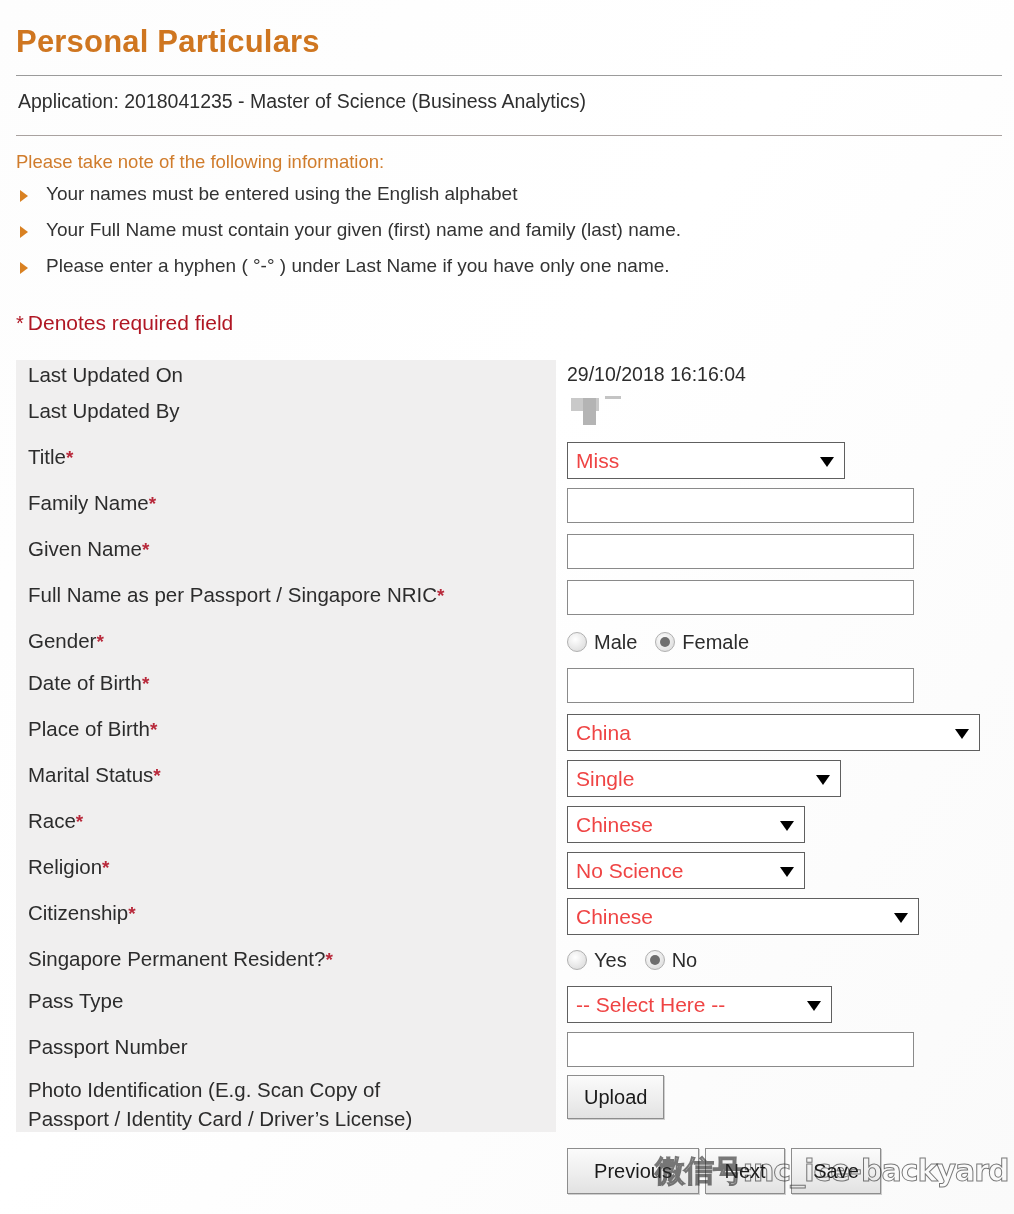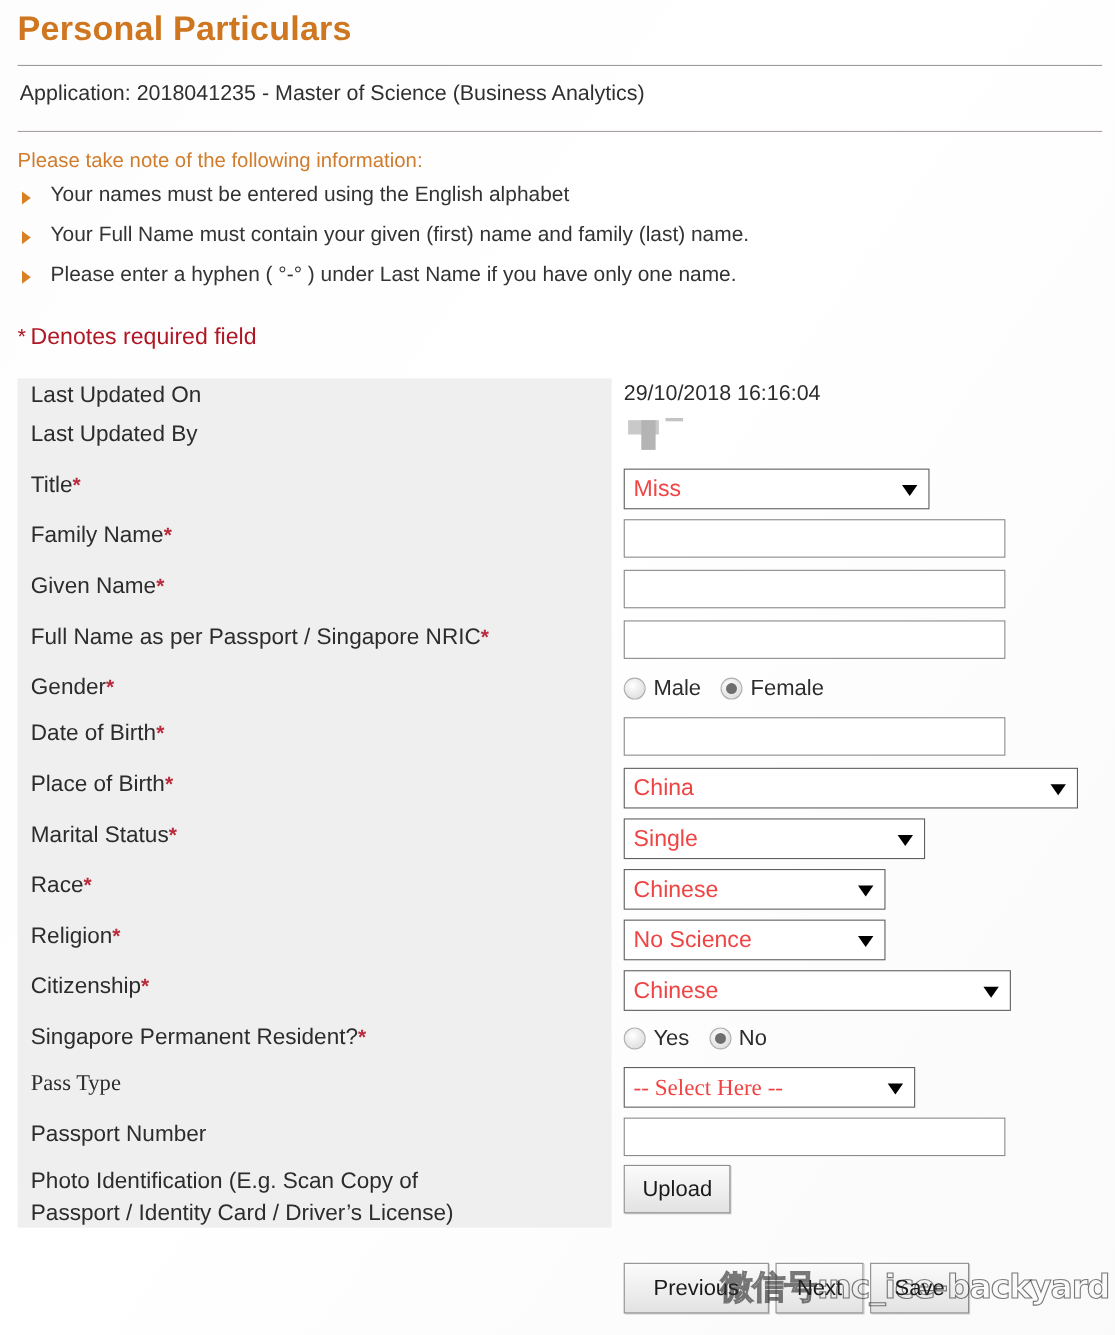--- a/index.html
+++ b/index.html
@@ -21,21 +21,21 @@
     width: 1014px;
     height: 1214px;
     padding: 0;
     box-sizing: border-box;
     background: linear-gradient(125deg, #fdfdfd 0%, #ffffff 45%, #fafafa 100%);
   }
 
   
   .page-title {
     margin: 0;
-    padding: 4px 0 0 16px;
+    padding: 20px 0 0 16px;
     font-size: 31px;
     font-weight: bold;
     color: #cf7620;
     letter-spacing: 0.2px;
     line-height: 44px;
   }
   .rule {
     height: 1px;
     background: #9b9b9b;
     margin: 11px 12px 0 16px;
@@ -423,21 +423,21 @@
       <div class="ctl">
         <div class="radio-group">
           <span class="radio"></span>
           <span class="radio-label">Yes</span>
           <span class="radio checked"></span>
           <span class="radio-label">No</span>
         </div>
       </div>
     </div>
 
-    <div class="row" style="top:626px;font-family:Liberation Serif, serif;">
+    <div class="row" style="top:626px;">
       <div class="lbl">Pass Type</div>
       <div class="ctl">
         <div class="sel" style="width:265px;">
           <span>-- Select Here --</span>
           <span class="arrow"></span>
         </div>
       </div>
     </div>
 
     <div class="row" style="top:672px;">

